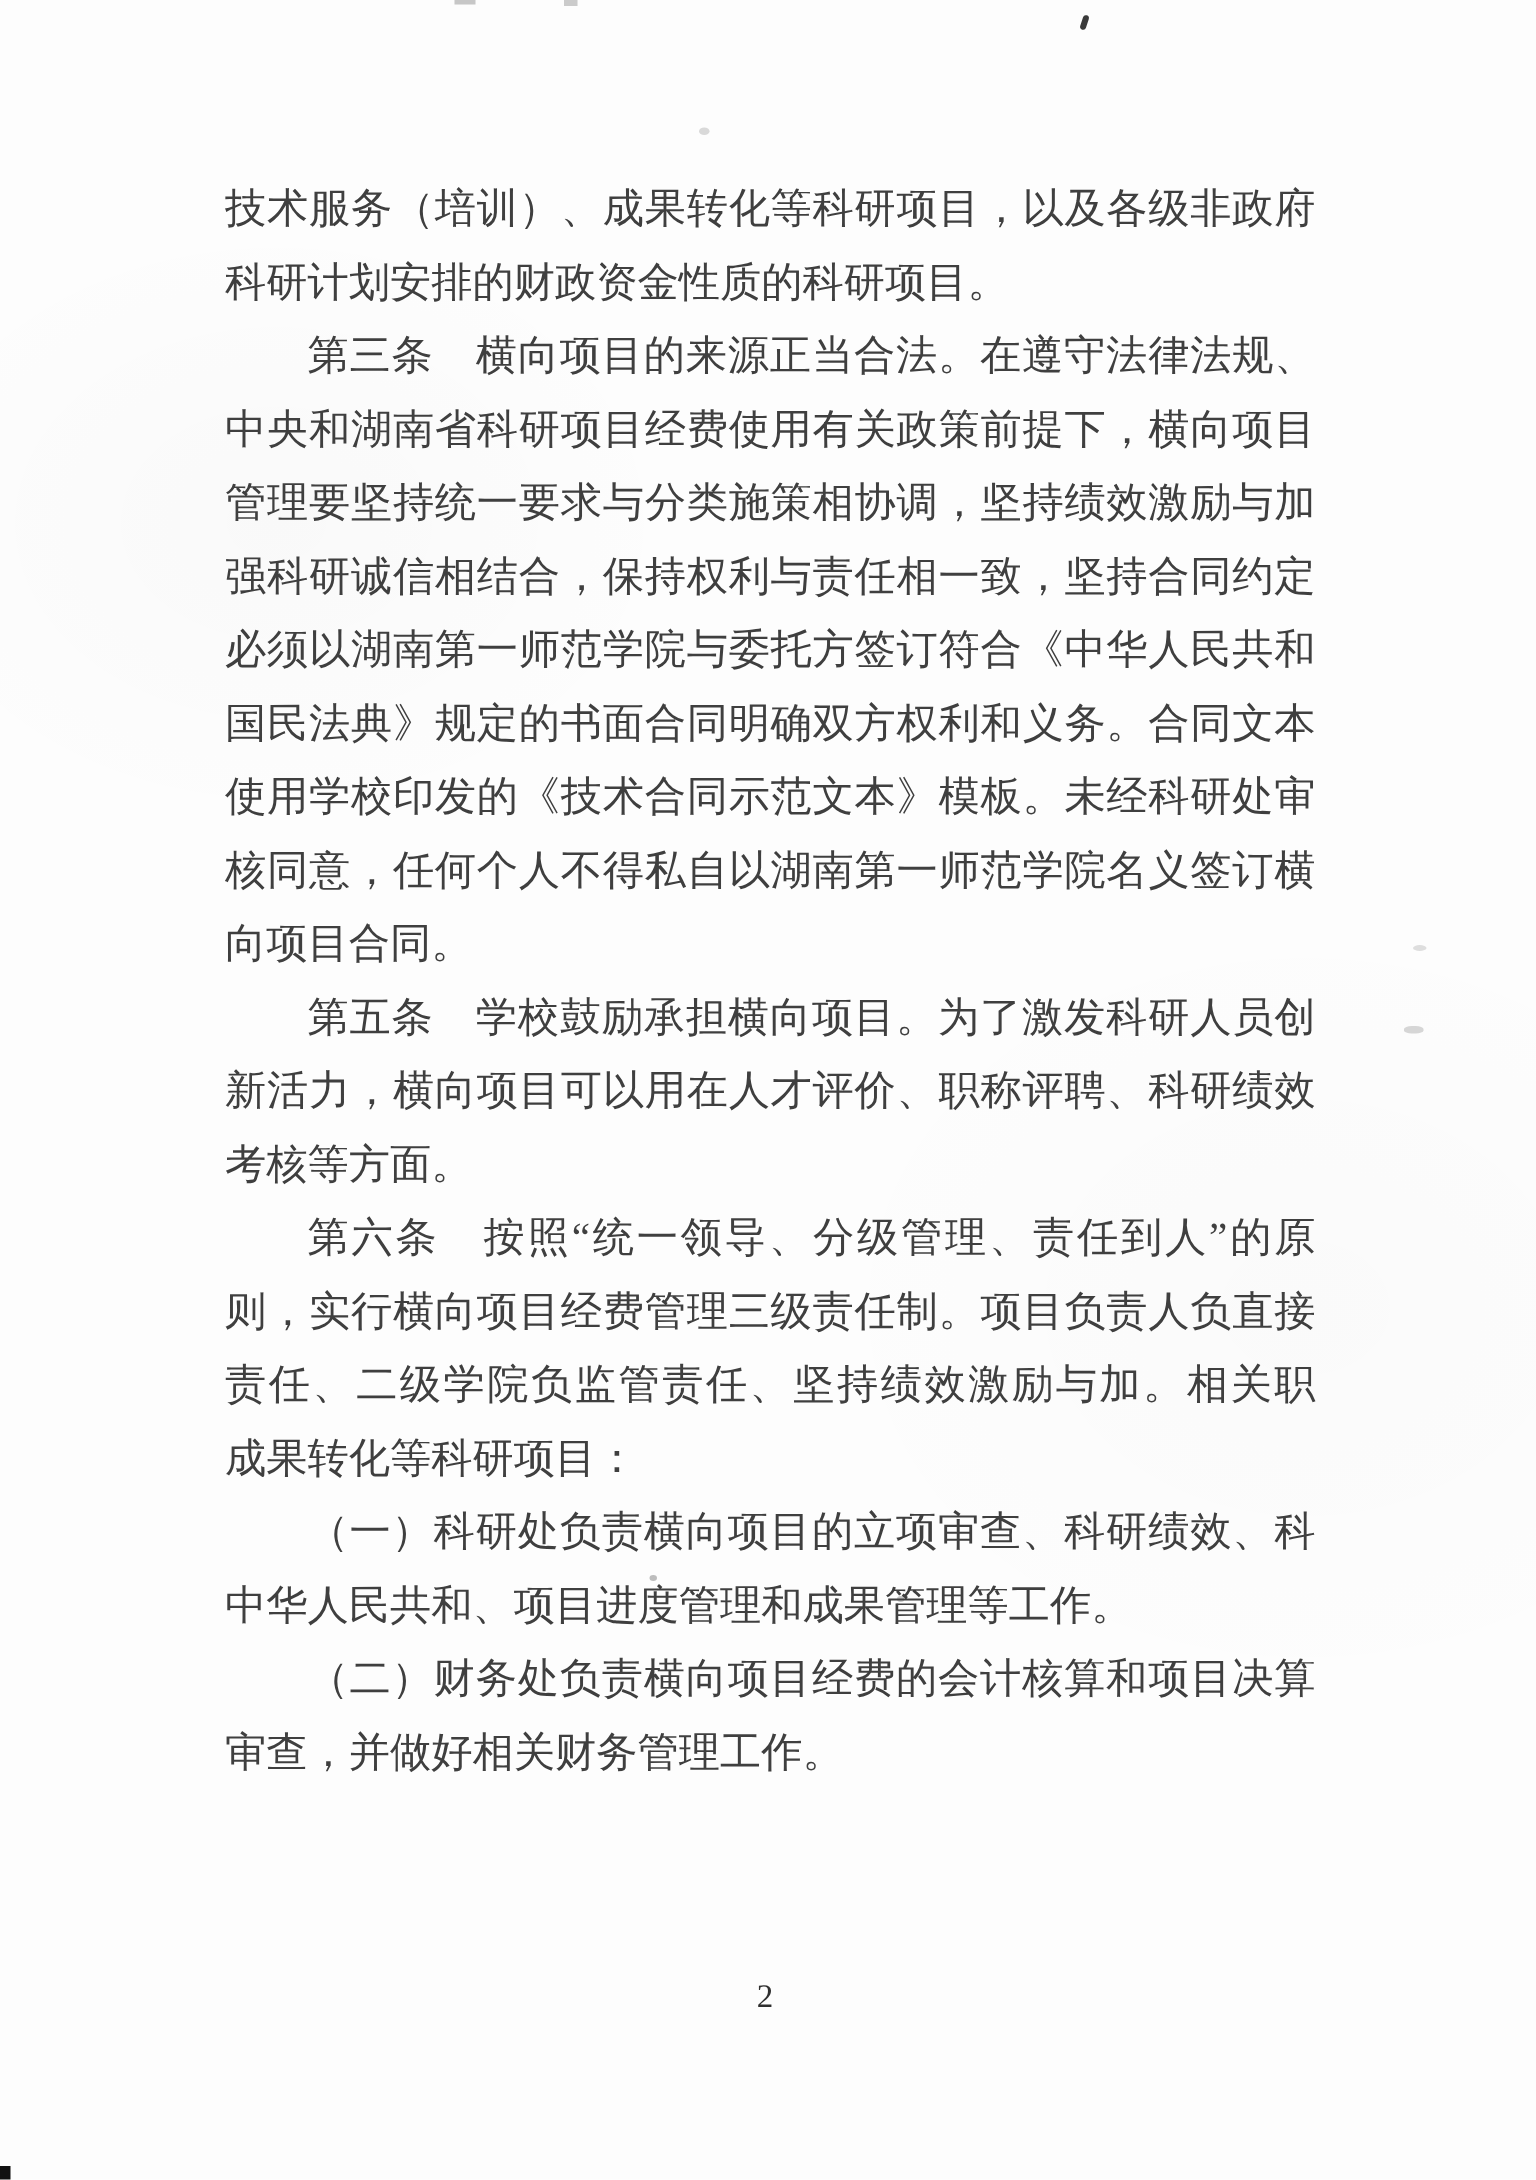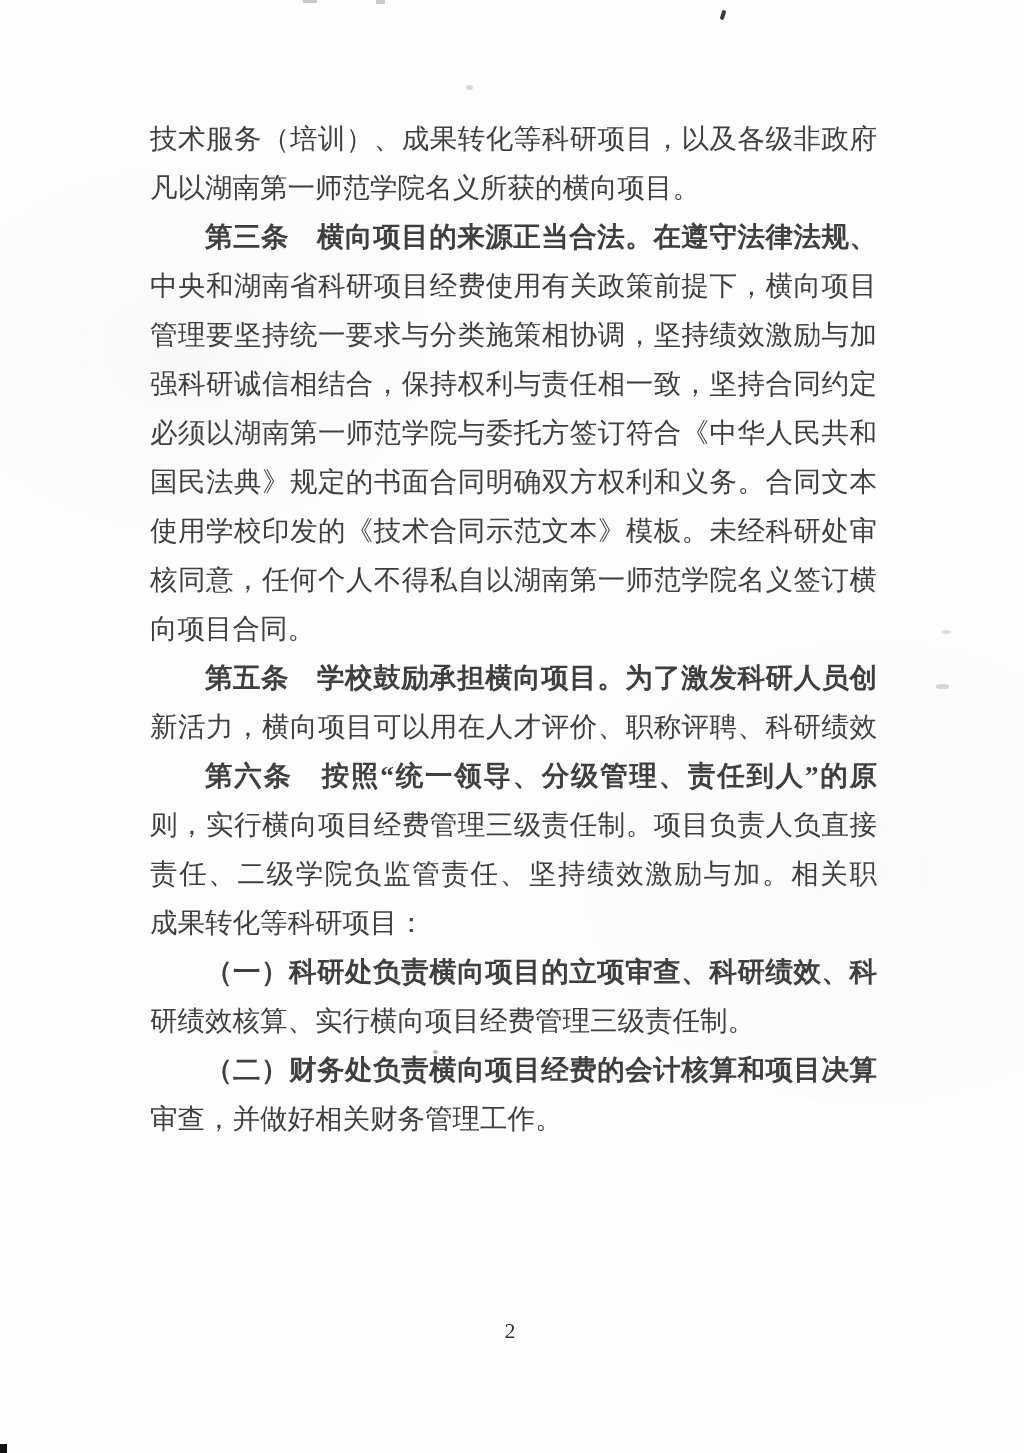--- a/index.html
+++ b/index.html
@@ -42,21 +42,20 @@
     text-align: left;
     -webkit-font-smoothing: antialiased;
   }
   .line.fill {
     text-align: justify;
     text-align-last: justify;
     text-justify: inter-character;
   }
   .line.indent {
     text-indent: 55px;
-    font-weight: bold;
   }
   .footer-page-number {
     position: absolute;
     left: 460px;
     top: 1316px;
     width: 100px;
     text-align: center;
     font-size: 22px;
     line-height: 30px;
     color: #2f2f2f;
@@ -126,37 +125,38 @@
   <div class="speck speck-apostrophe"></div>
   <div class="speck speck-faint-1"></div>
   <div class="speck speck-right-1"></div>
   <div class="speck speck-right-2"></div>
   <div class="speck speck-mid-1"></div>
   <div class="speck speck-mid-2"></div>
   <div class="corner-mark"></div>
 
   <div class="body-text">
       <div class="line fill">技术服务（培训）、成果转化等科研项目，以及各级非政府</div>
-      <div class="line">凡以湖南第一师范学院名义所获的横向项目。</div>
+      <div class="line">科研计划安排的财政资金性质的科研项目。</div>
       <div class="line fill indent">第三条　横向项目的来源正当合法。在遵守法律法规、</div>
       <div class="line fill">中央和湖南省科研项目经费使用有关政策前提下，横向项目</div>
       <div class="line fill">管理要坚持统一要求与分类施策相协调，坚持绩效激励与加</div>
       <div class="line fill">强科研诚信相结合，保持权利与责任相一致，坚持合同约定</div>
       <div class="line fill">必须以湖南第一师范学院与委托方签订符合《中华人民共和</div>
       <div class="line fill">国民法典》规定的书面合同明确双方权利和义务。合同文本</div>
       <div class="line fill">使用学校印发的《技术合同示范文本》模板。未经科研处审</div>
       <div class="line fill">核同意，任何个人不得私自以湖南第一师范学院名义签订横</div>
       <div class="line">向项目合同。</div>
       <div class="line fill indent">第五条　学校鼓励承担横向项目。为了激发科研人员创</div>
       <div class="line fill">新活力，横向项目可以用在人才评价、职称评聘、科研绩效</div>
+      <div class="line">考核等方面。</div>
       <div class="line fill indent">第六条　按照“统一领导、分级管理、责任到人”的原</div>
       <div class="line fill">则，实行横向项目经费管理三级责任制。项目负责人负直接</div>
       <div class="line fill">责任、二级学院负监管责任、坚持绩效激励与加。相关职</div>
       <div class="line">成果转化等科研项目：</div>
       <div class="line fill indent">（一）科研处负责横向项目的立项审查、科研绩效、科</div>
-      <div class="line">研绩效核算、实行横向项目经费管理三级责任制。</div>
+      <div class="line">中华人民共和、项目进度管理和成果管理等工作。</div>
       <div class="line fill indent">（二）财务处负责横向项目经费的会计核算和项目决算</div>
       <div class="line">审查，并做好相关财务管理工作。</div>
     </div>
 
   <div class="footer-page-number">2</div>
 
 </div>
 
 </body></html>

